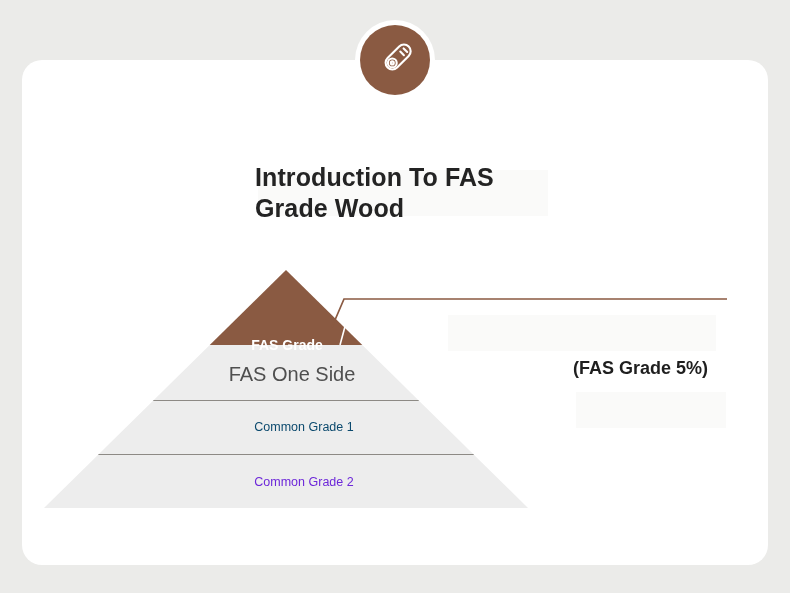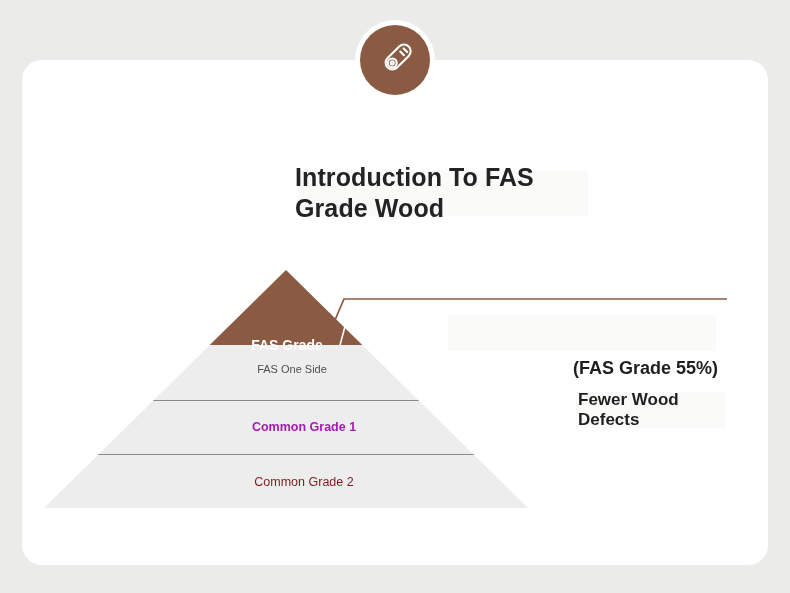--- a/index.html
+++ b/index.html
@@ -60,21 +60,20 @@
   #badge-inner svg {
     display: block;
   }
 
   
   #title-wrap {
     position: absolute;
     left: 255px;
     top: 162px;
     width: 300px;
-    margin-left: 40px;
   }
   #title-ghost {
     position: absolute;
     left: 3px;
     top: 8px;
     width: 290px;
     height: 46px;
     background: #fafaf9;
     z-index: 0;
   }
@@ -112,37 +111,37 @@
     left: 287px;
     top: 313px;
     color: #ffffff;
     font-size: 14px;
     font-weight: 700;
     margin-top: 24px;
   }
   #label-fas-one-side {
     left: 292px;
     top: 363px;
-    font-size: 11px;
+    font-size: 20px;
     font-weight: 400;
     color: #4f4f4f;
   }
   #label-common-1 {
     left: 304px;
     top: 420px;
     font-size: 12.5px;
-    font-weight: 700;
-    color: #a21caf;
+    font-weight: 400;
+    color: #0c4a6e;
   }
   #label-common-2 {
     left: 304px;
     top: 475px;
     font-size: 12.5px;
     font-weight: 400;
-    color: #7f1d1d;
+    color: #6d28d9;
   }
 
   
   .annot {
     position: absolute;
     color: #232323;
     font-family: "Liberation Sans", sans-serif;
   }
   #annot-yield {
     left: 448px;
@@ -243,19 +242,17 @@
     <path d="M332,327 L344,299 L727,299" stroke="#8a5a42" stroke-width="1.7" fill="none" stroke-linejoin="miter"></path>
   </svg>
 
   <div class="tier-label" id="label-fas-grade">FAS Grade</div>
   <div class="tier-label" id="label-fas-one-side">FAS One Side</div>
   <div class="tier-label" id="label-common-1">Common Grade 1</div>
   <div class="tier-label" id="label-common-2">Common Grade 2</div>
 
   <div id="annot-yield-ghost"></div>
 
-  <div class="annot" id="annot-percent">(FAS Grade 55%)</div>
+  <div class="annot" id="annot-percent">(FAS Grade 5%)</div>
 
   <div id="annot-defects-ghost"></div>
-  <div class="annot" id="annot-defects">Fewer Wood
-Defects</div>
 
 </div>
 
 </body></html>

